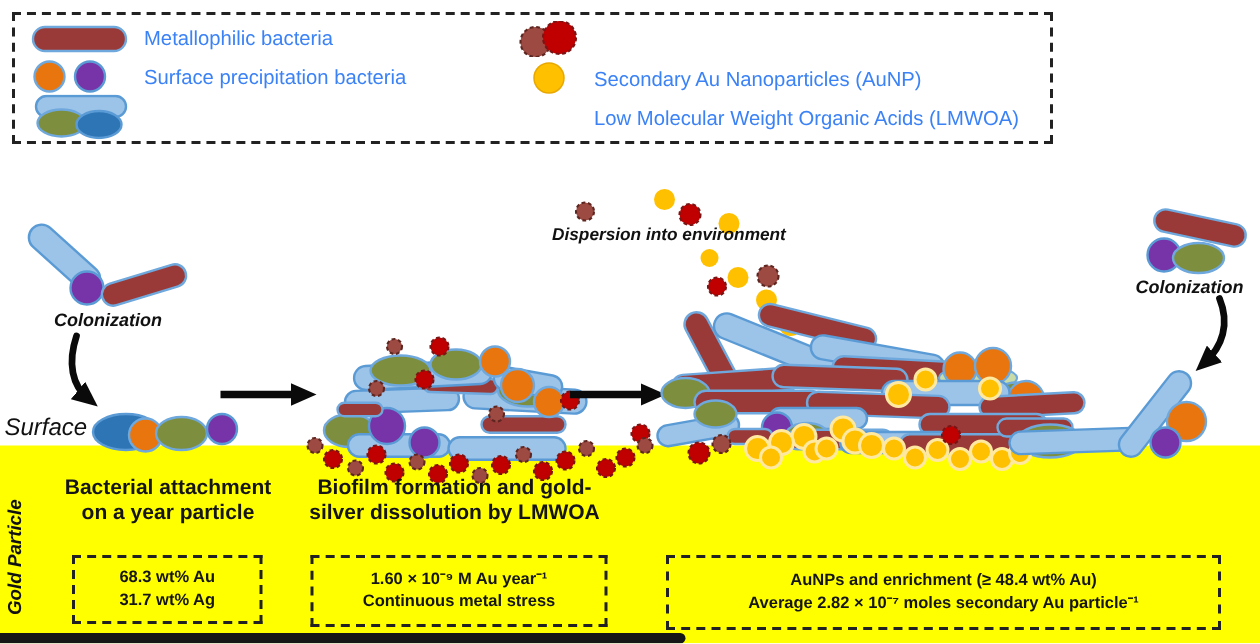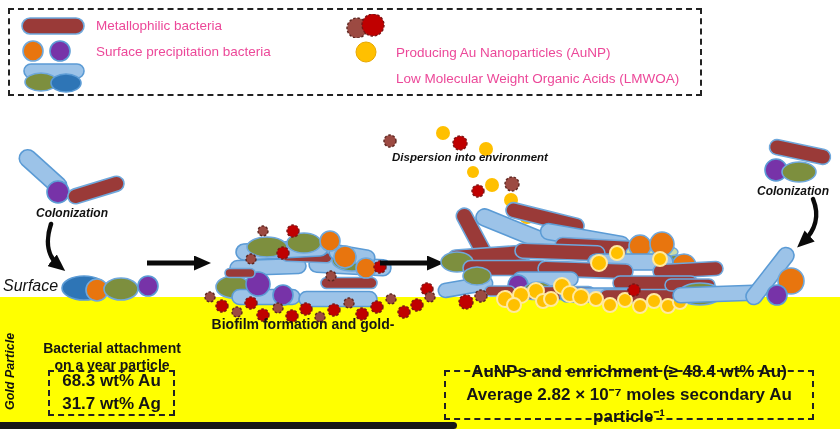--- a/index.html
+++ b/index.html
@@ -23,28 +23,28 @@
   .carrow{stroke:#0A0A0A;stroke-width:4.5;fill:none;marker-end:url(#ah);stroke-linecap:round;}
   
   .legend{position:absolute;left:8px;top:8px;width:694px;height:88px;border:2px dashed #222;
           background:#fff;display:flex;box-sizing:border-box;}
   .leg-col{display:flex;flex-direction:column;justify-content:space-around;padding:3px 0;}
   .leg-col.left{width:330px;}
   .leg-col.right{flex:1;}
   .leg-row{display:flex;align-items:center;height:27px;}
   .leg-icon{width:86px;display:flex;justify-content:flex-start;padding-left:10px;box-sizing:border-box;}
   .leg-icon.r{width:56px;padding-left:4px;}
-  .leg-label{font-size:13.5px;color:#ec4899;white-space:nowrap;}
+  .leg-label{font-size:13.5px;color:#3b82f6;white-space:nowrap;}
   
   .lbl{position:absolute;color:#111;white-space:nowrap;}
   .ital{font-style:italic;font-weight:600;}
   .stage-title{position:absolute;top:316px;text-align:center;font-weight:bold;font-size:14px;
                line-height:1.2;color:#151515;}
   .dash-box{position:absolute;top:370px;border:2px dashed #222;box-sizing:border-box;text-align:center;
-            font-weight:bold;font-size:17px;line-height:1.35;color:#151515;display:flex;
+            font-weight:bold;font-size:11px;line-height:1.35;color:#151515;display:flex;
             flex-direction:column;justify-content:center;}
   .vlabel{position:absolute;left:3px;top:310px;height:100px;writing-mode:vertical-rl;
           transform:rotate(180deg);font-style:italic;font-weight:600;font-size:12.5px;color:#111;}
   .bottom-bar{position:absolute;left:0;top:422px;width:457px;height:7px;background:#161616;
               border-radius:0 4px 4px 0;}
 </style>
 </head>
 <body>
 
 <div class="canvas">
@@ -243,46 +243,51 @@
               <circle cx="29" cy="11" r="11" class="dr"></circle>
             </svg>
         </span>
       </div>
       <div class="leg-row">
         <span class="leg-icon r">
           <svg width="44" height="22">
               <circle cx="22" cy="11" r="10" class="gd" stroke="#E8A800" stroke-width="1"></circle>
             </svg>
         </span>
-        <span class="leg-label">Producing Au Nanoparticles (AuNP)</span>
+        <span class="leg-label">Secondary Au Nanoparticles (AuNP)</span>
       </div>
       <div class="leg-row">
         <span class="leg-icon r"></span>
         <span class="leg-label">Low Molecular Weight Organic Acids (LMWOA)</span>
       </div>
     </div>
   </div>
 
   <div class="lbl ital" style="left:36px;top:206px;font-size:12px;">Colonization</div>
   <div class="lbl" style="left:3px;top:277px;font-size:16px;font-style:italic;">Surface</div>
-  <div class="lbl ital" style="left:392px;top:151px;font-size:11.5px;">Dispersion into environment</div>
+  <div class="lbl ital" style="left:368px;top:151px;font-size:11.5px;">Dispersion into environment</div>
   <div class="lbl ital" style="left:757px;top:184px;font-size:12px;">Colonization</div>
   <div class="vlabel">Gold Particle</div>
 
-  <div class="stage-title" style="left:17px;width:190px;margin-top:24px;">
+  <div class="stage-title" style="left:17px;width:190px;">
     <div>Bacterial attachment</div>
     <div>on a year particle</div>
   </div>
   <div class="stage-title" style="left:196px;width:214px;">
     <div>Biofilm formation and gold-</div>
+    <div>silver dissolution by LMWOA</div>
   </div>
 
   <div class="dash-box" style="left:48px;width:127px;height:46px;">
     <div>68.3 wt% Au</div>
     <div>31.7 wt% Ag</div>
   </div>
+  <div class="dash-box" style="left:207px;width:198px;height:48px;">
+    <div>1.60 × 10⁻⁹ M Au year⁻¹</div>
+    <div>Continuous metal stress</div>
+  </div>
   <div class="dash-box" style="left:444px;width:370px;height:50px;">
     <div>AuNPs and enrichment (≥ 48.4 wt% Au)</div>
     <div>Average 2.82 × 10⁻⁷ moles secondary Au particle⁻¹</div>
   </div>
 
   <div class="bottom-bar"></div>
 </div>
 
 </body></html>

